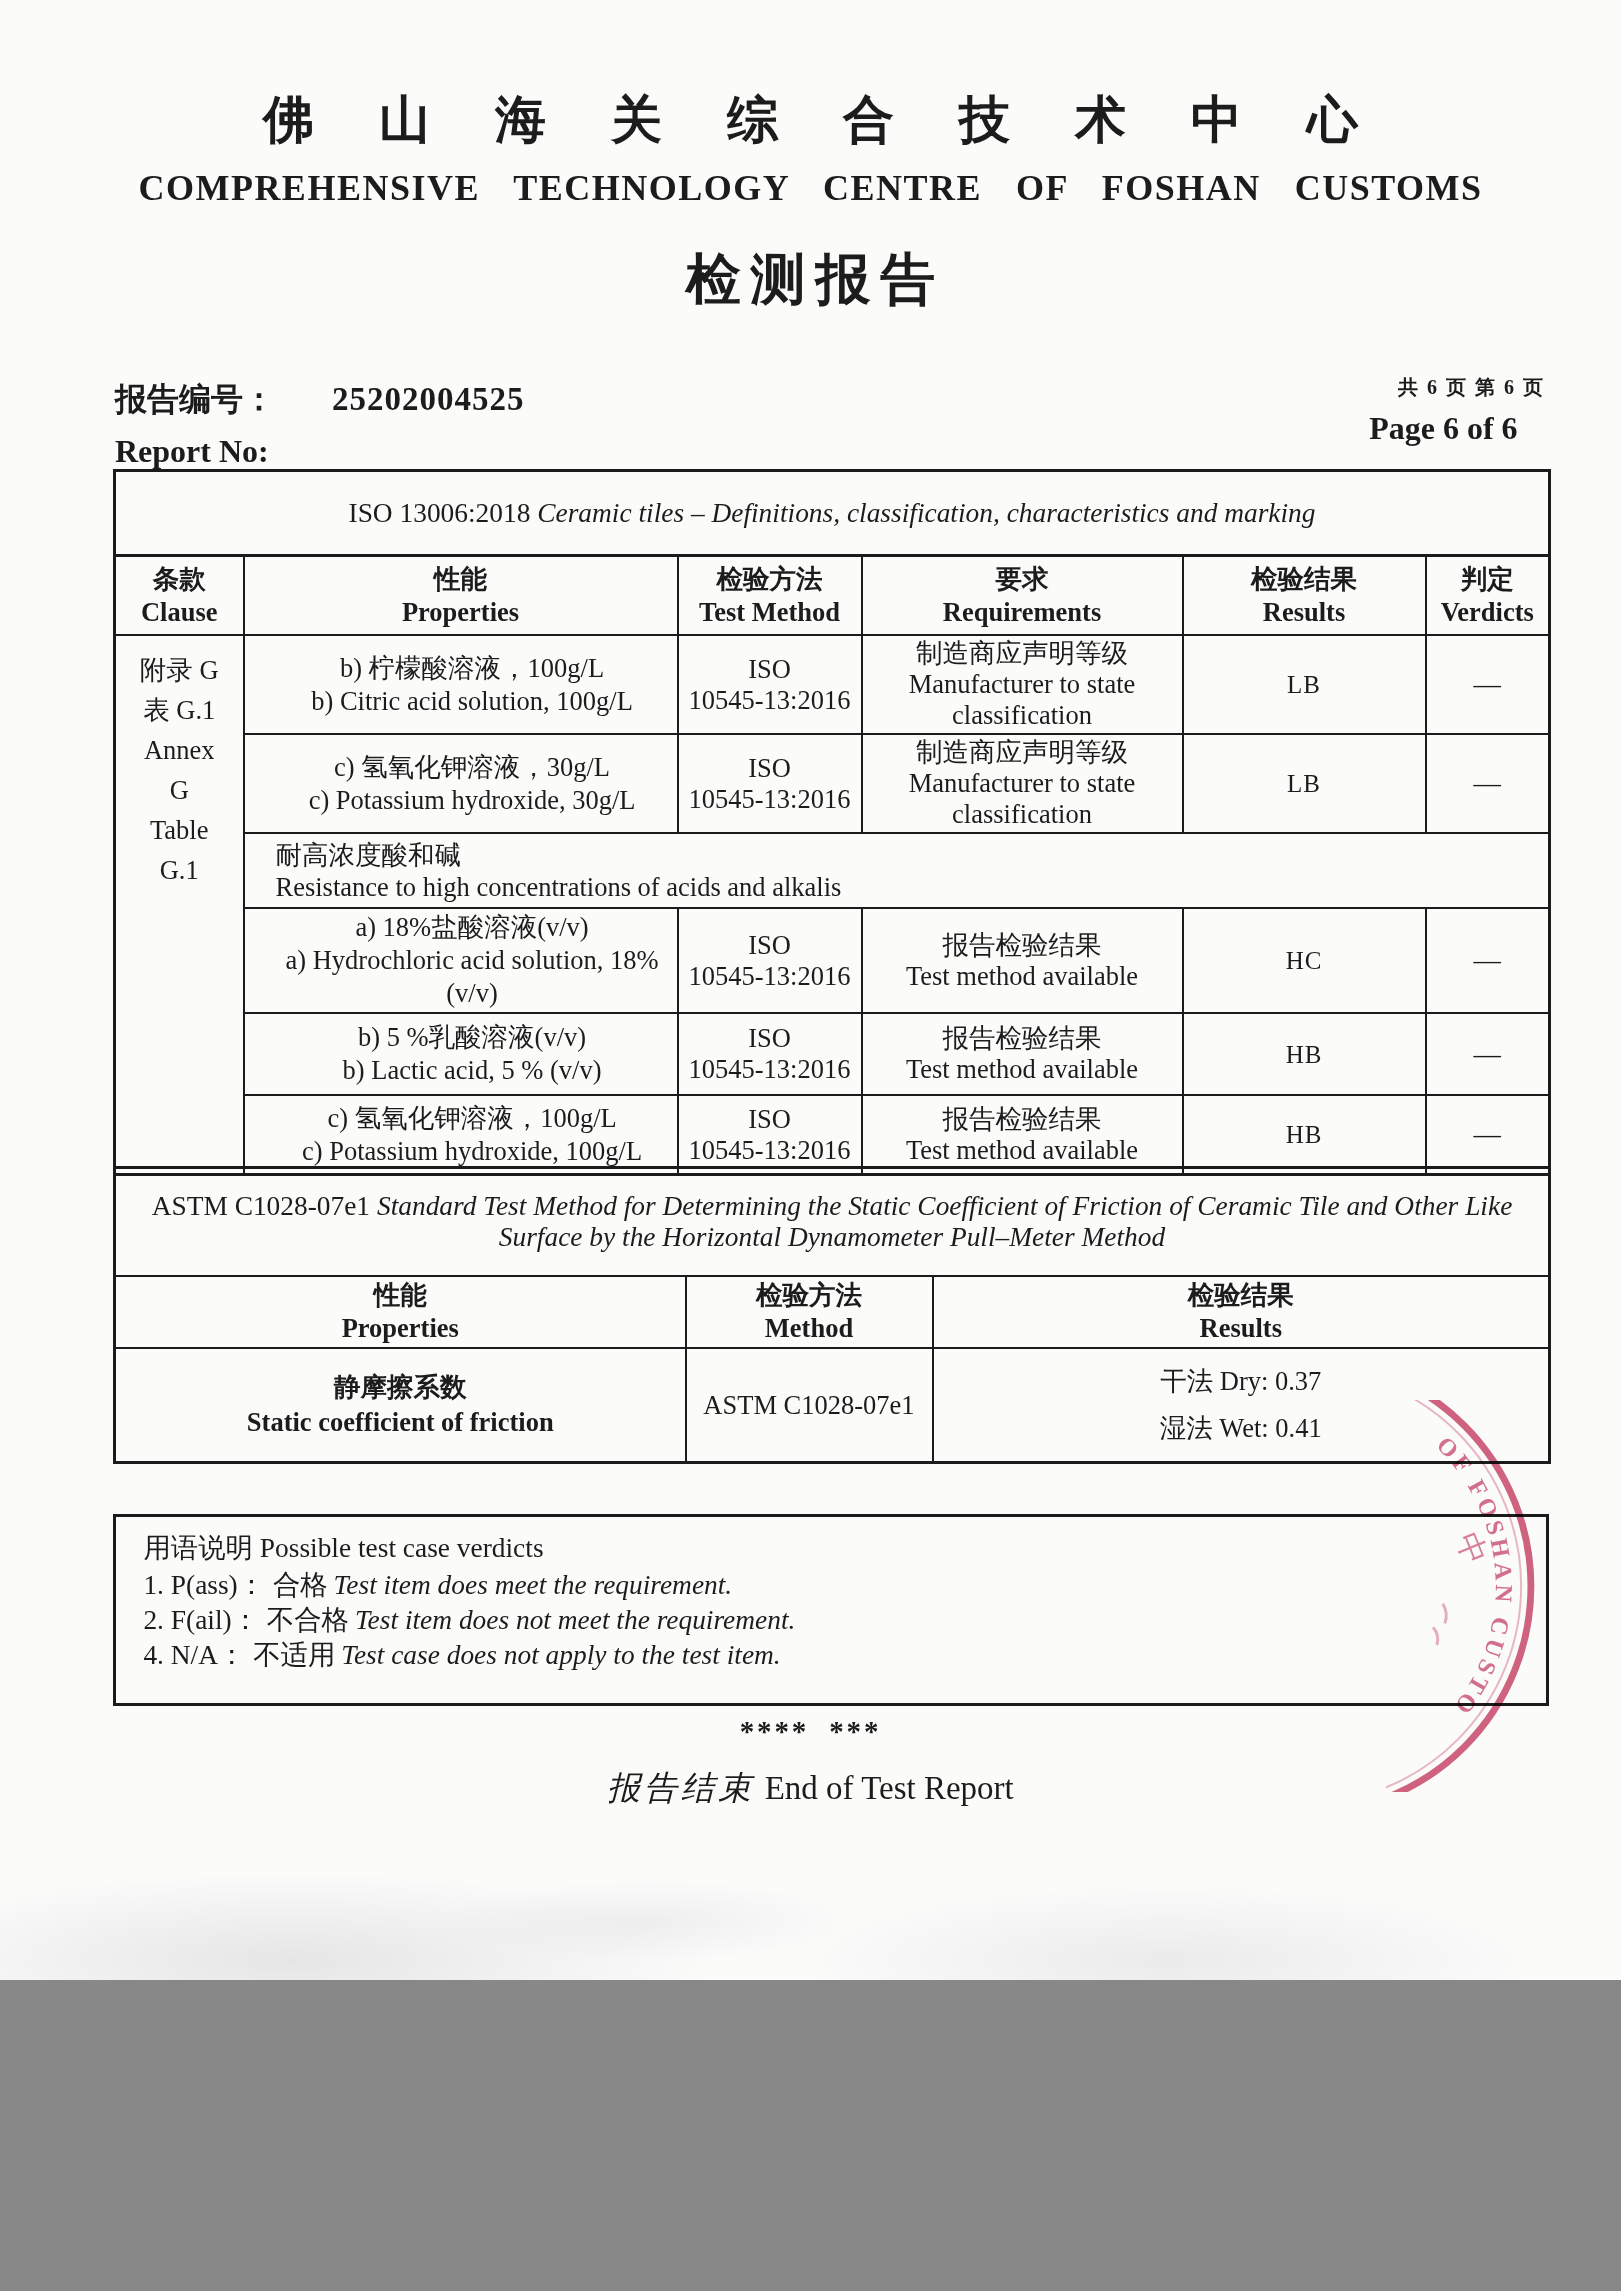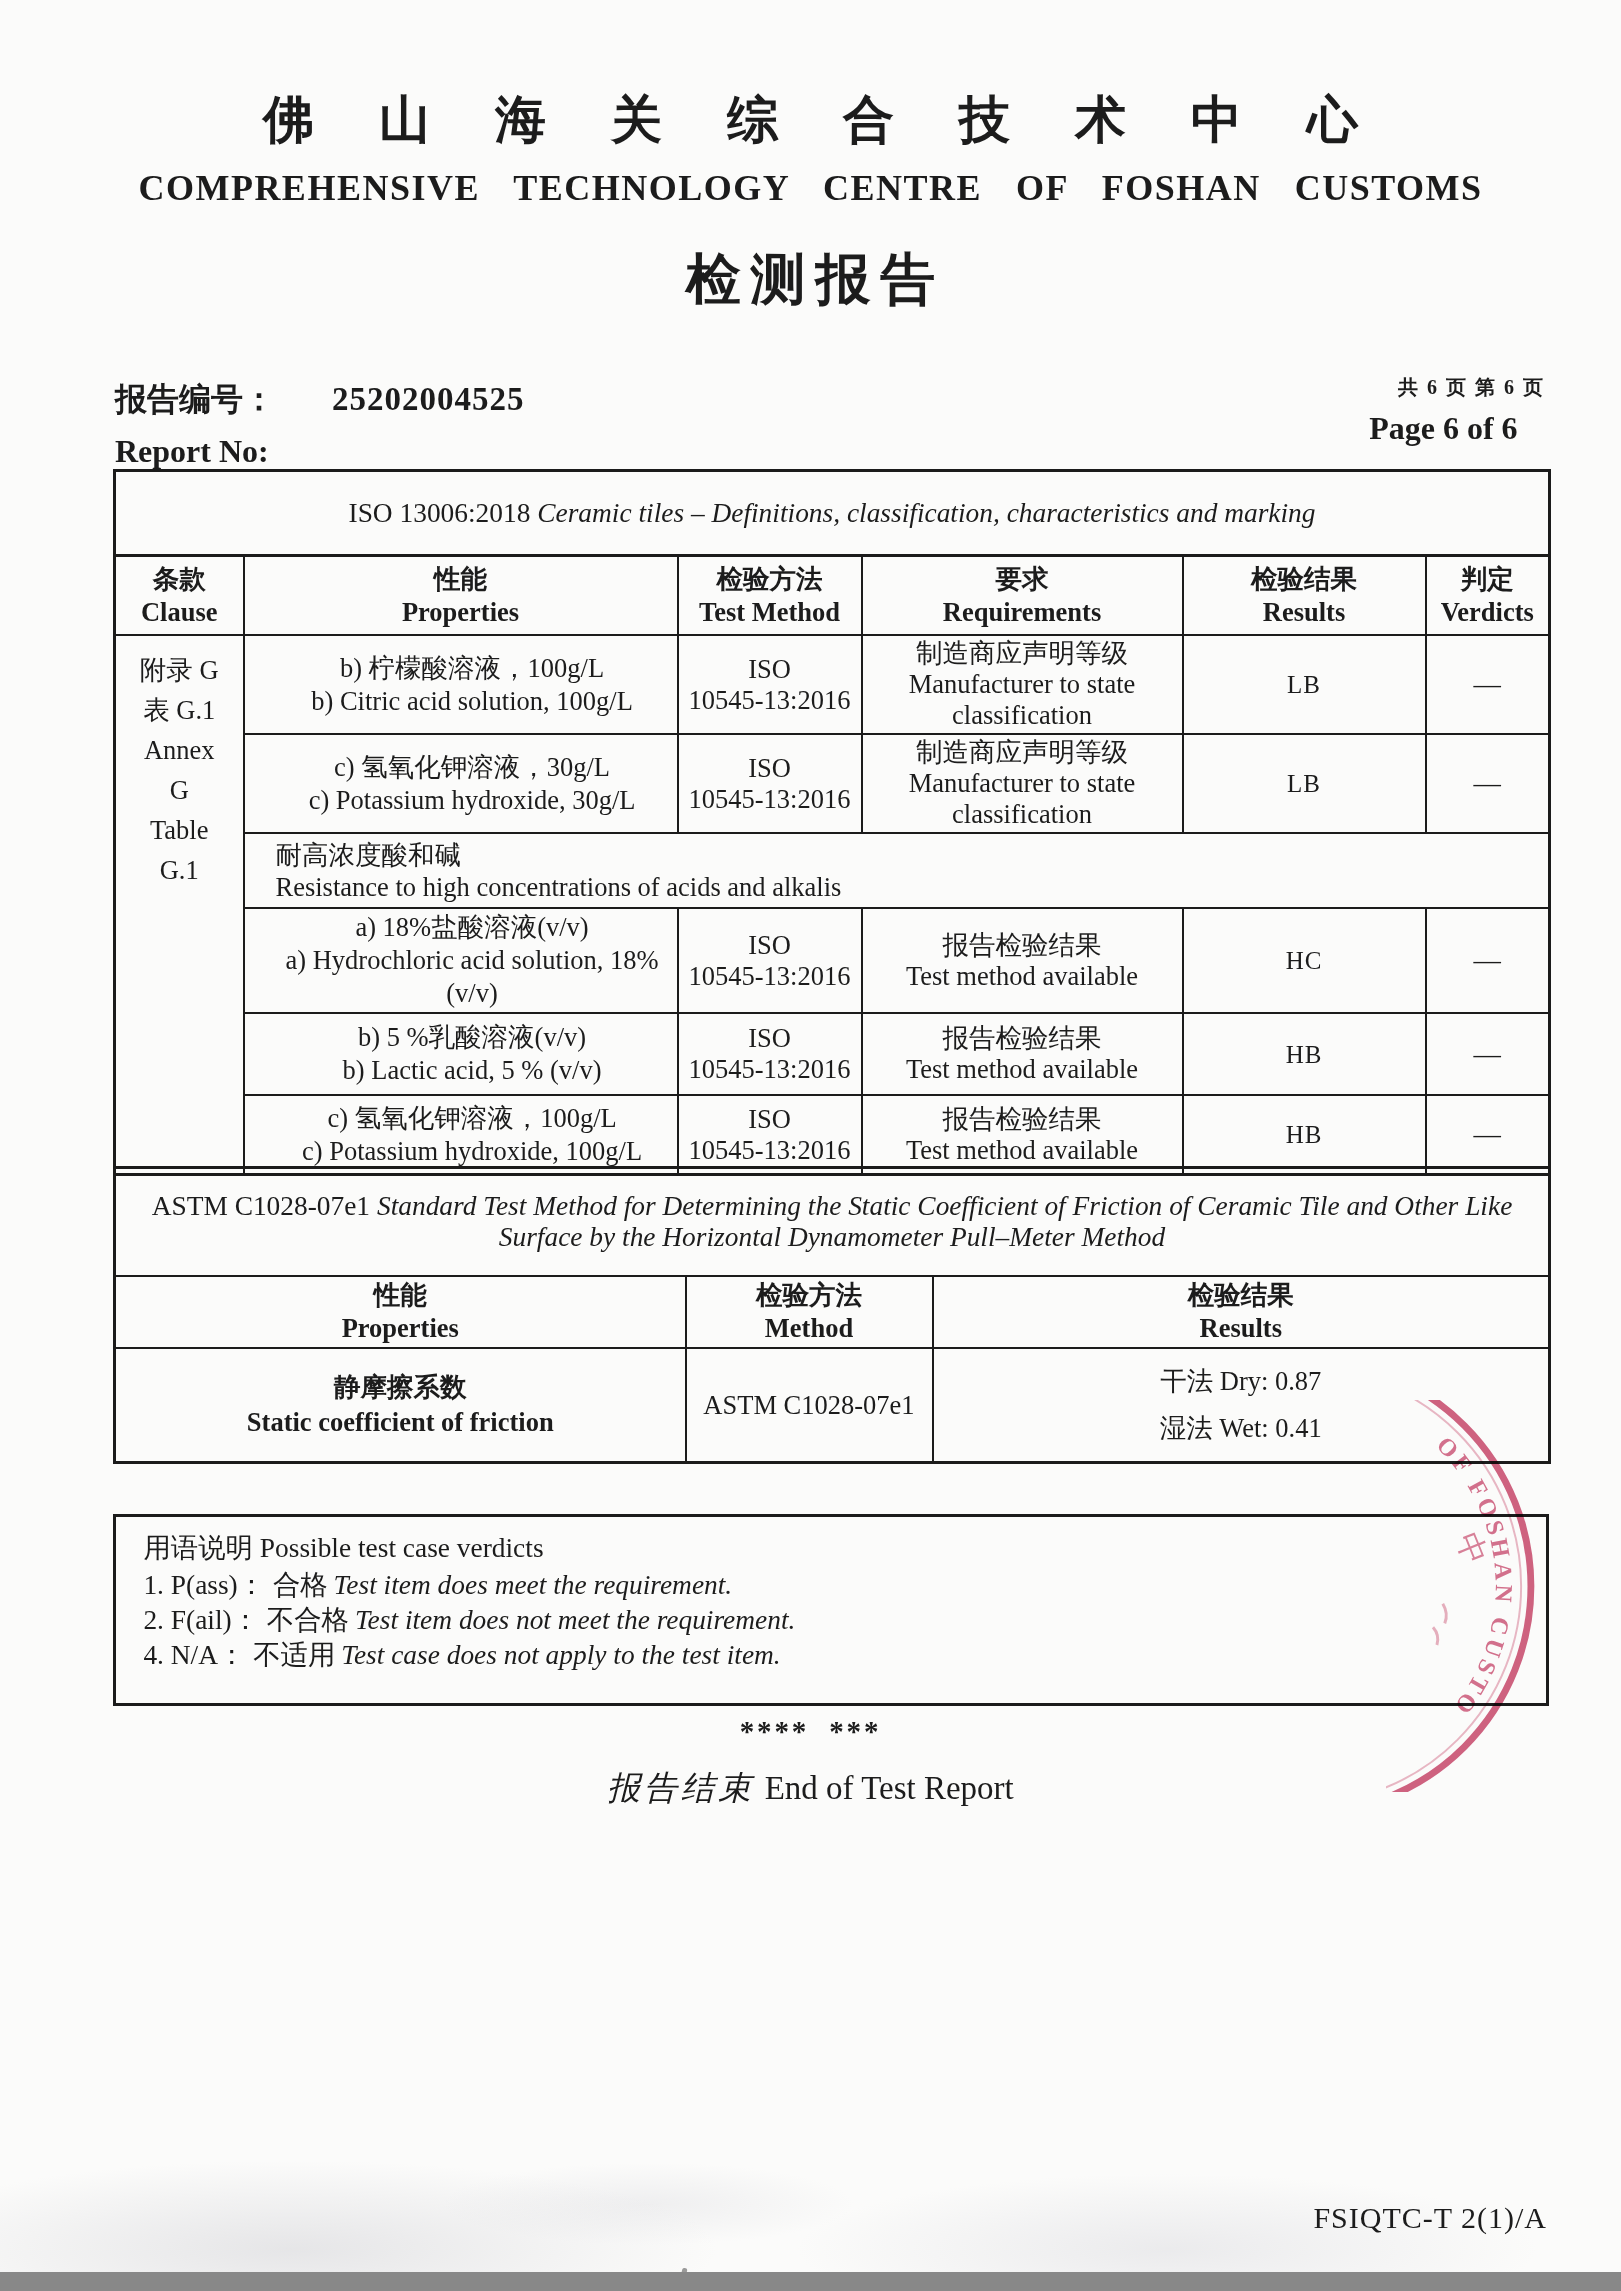--- a/index.html
+++ b/index.html
@@ -1,18 +1,18 @@
 <!DOCTYPE html>
 <html><head>
 <meta charset="utf-8">
 <style>
   html,body{margin:0;padding:0;background:#888;}
   .page{
     position:relative;
-    width:1621px;height:2272px;
+    width:1621px;height:1980px;
     margin:0 auto;
     background:
       radial-gradient(ellipse 608px 127px at 18% 99%, rgba(212,212,216,.55), transparent 70%),
       radial-gradient(ellipse 529px 108px at 72% 99%, rgba(215,215,220,.45), transparent 70%),
       radial-gradient(ellipse 294px 59px at 40% 97%, rgba(220,220,224,.4), transparent 70%),
       #fbfbfa;
     overflow:hidden;
     font-family:"Liberation Serif","DejaVu Serif",serif;
     color:#1c1c1c;
   }
@@ -254,21 +254,21 @@
             <div>Results</div>
           </td>
     </tr>
     <tr class="data">
       <td class="prop2">
             <div>静摩擦系数</div>
             <div>Static coefficient of friction</div>
           </td>
       <td>ASTM C1028-07e1</td>
       <td class="res2">
-            <div>干法 Dry: 0.87</div>
+            <div>干法 Dry: 0.37</div>
             <div>湿法 Wet: 0.41</div>
           </td>
     </tr>
   </tbody>
     </table>
 
   <div class="abs vbox">
     <div class="vline vtitle">
       <span>用语说明</span>
       <span>Possible test case verdicts</span>

